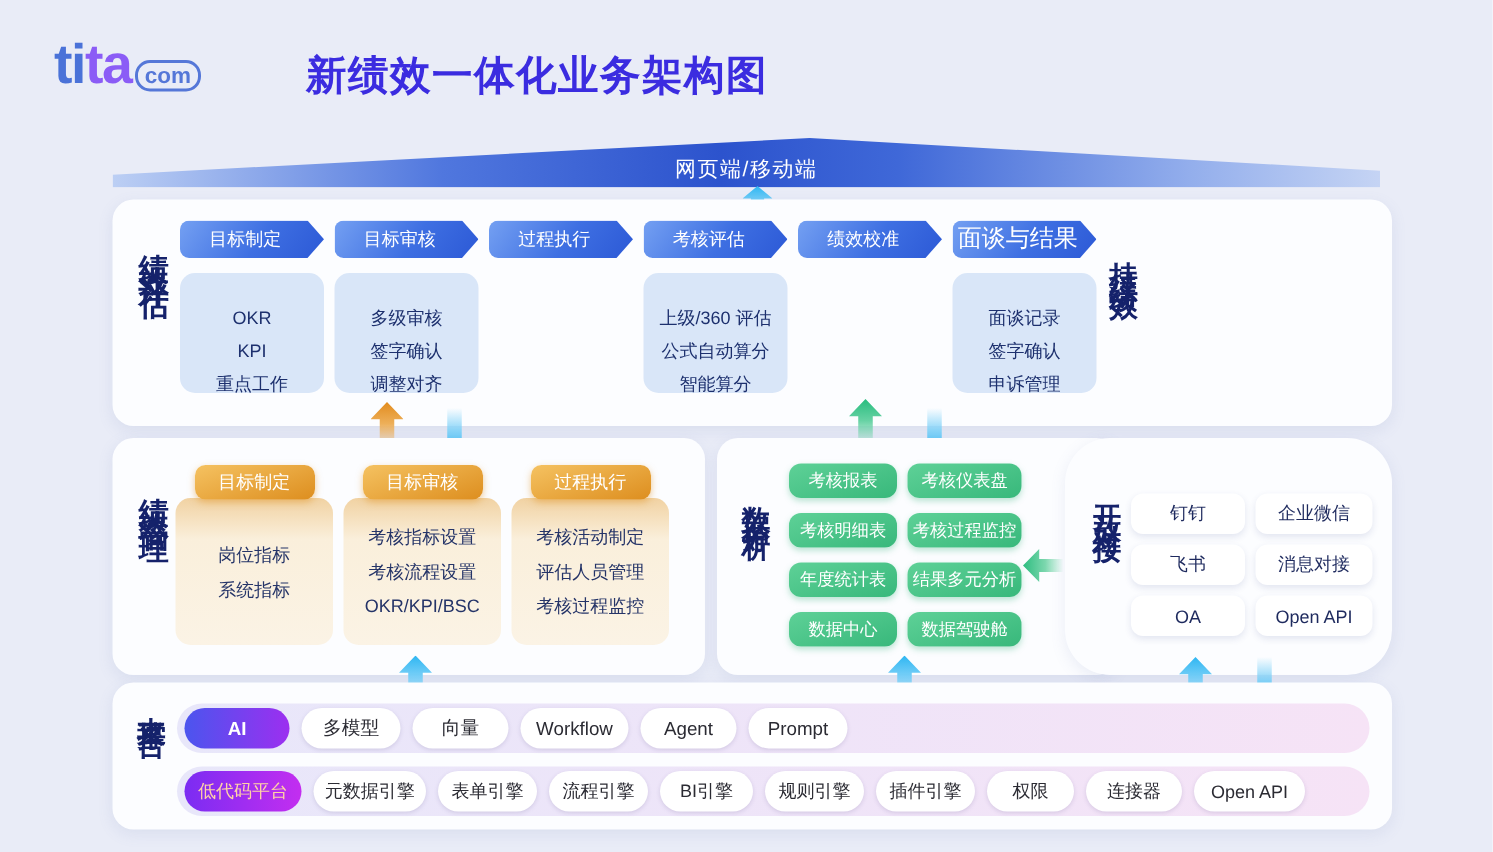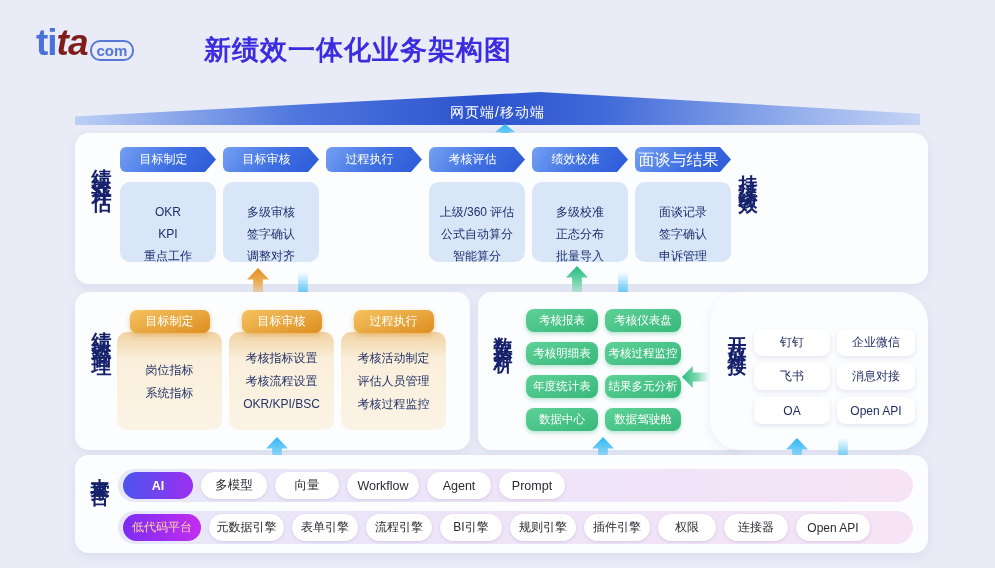--- a/index.html
+++ b/index.html
@@ -2,21 +2,21 @@
 <html><head>
 <meta charset="utf-8">
 <style>
   * { margin:0; padding:0; box-sizing:border-box; }
   body { font-family:"Liberation Sans","DejaVu Sans",sans-serif; }
   #canvas { position:relative; width:995px; height:568px; background:#e9ecf7; overflow:hidden; }
 
   
   .logo { position:absolute; left:36px; top:22px; font-size:37px; font-weight:bold; letter-spacing:-1px; display:flex; align-items:center; }
   .logo-ti { color:#4a72d8; }
-  .logo-ta { color:#7f1d1d;font-style:italic; }
+  .logo-ta { color:#8b5cf6; }
   .logo-com { font-size:15px; color:#5577d8; border:2px solid #5577d8; border-radius:10px; padding:0 5px; margin-left:2px; margin-top:14px; letter-spacing:0; font-weight:bold; }
   .page-title { position:absolute; left:204px; top:32px; font-size:27px; font-weight:bold; color:#3b2ce0; letter-spacing:1px; }
 
   
   .banner { position:absolute; left:75px; top:92px; width:845px; height:33px;
     clip-path:polygon(0 100%, 0 74%, 55% 0, 100% 66%, 100% 100%);
     background:linear-gradient(90deg,#bccff4 0%,#5077de 26%,#2c53cd 48%,#3f68d8 62%,#93aeec 85%,#c5d4f4 100%); }
   .banner span { position:absolute; left:0; right:0; bottom:3px; text-align:center; color:#ffffff; font-size:14px; font-weight:500; letter-spacing:1px;margin-top:37px; }
 
   
@@ -121,25 +121,20 @@
       <div class="stage-col">
         <div class="stage-arrow"><span>考核评估</span></div>
         <div class="stage-card">
           <div class="stage-item">上级/360 评估</div>
           <div class="stage-item">公式自动算分</div>
           <div class="stage-item">智能算分</div>
         </div>
       </div>
       <div class="stage-col">
         <div class="stage-arrow"><span>绩效校准</span></div>
-        <div class="stage-card">
-          <div class="stage-item">多级校准</div>
-          <div class="stage-item">正态分布</div>
-          <div class="stage-item">批量导入</div>
-        </div>
       </div>
       <div class="stage-col narrowtext">
         <div class="stage-arrow"><span>面谈与结果确认</span></div>
         <div class="stage-card">
           <div class="stage-item">面谈记录</div>
           <div class="stage-item">签字确认</div>
           <div class="stage-item">申诉管理</div>
         </div>
       </div>
     </div>

